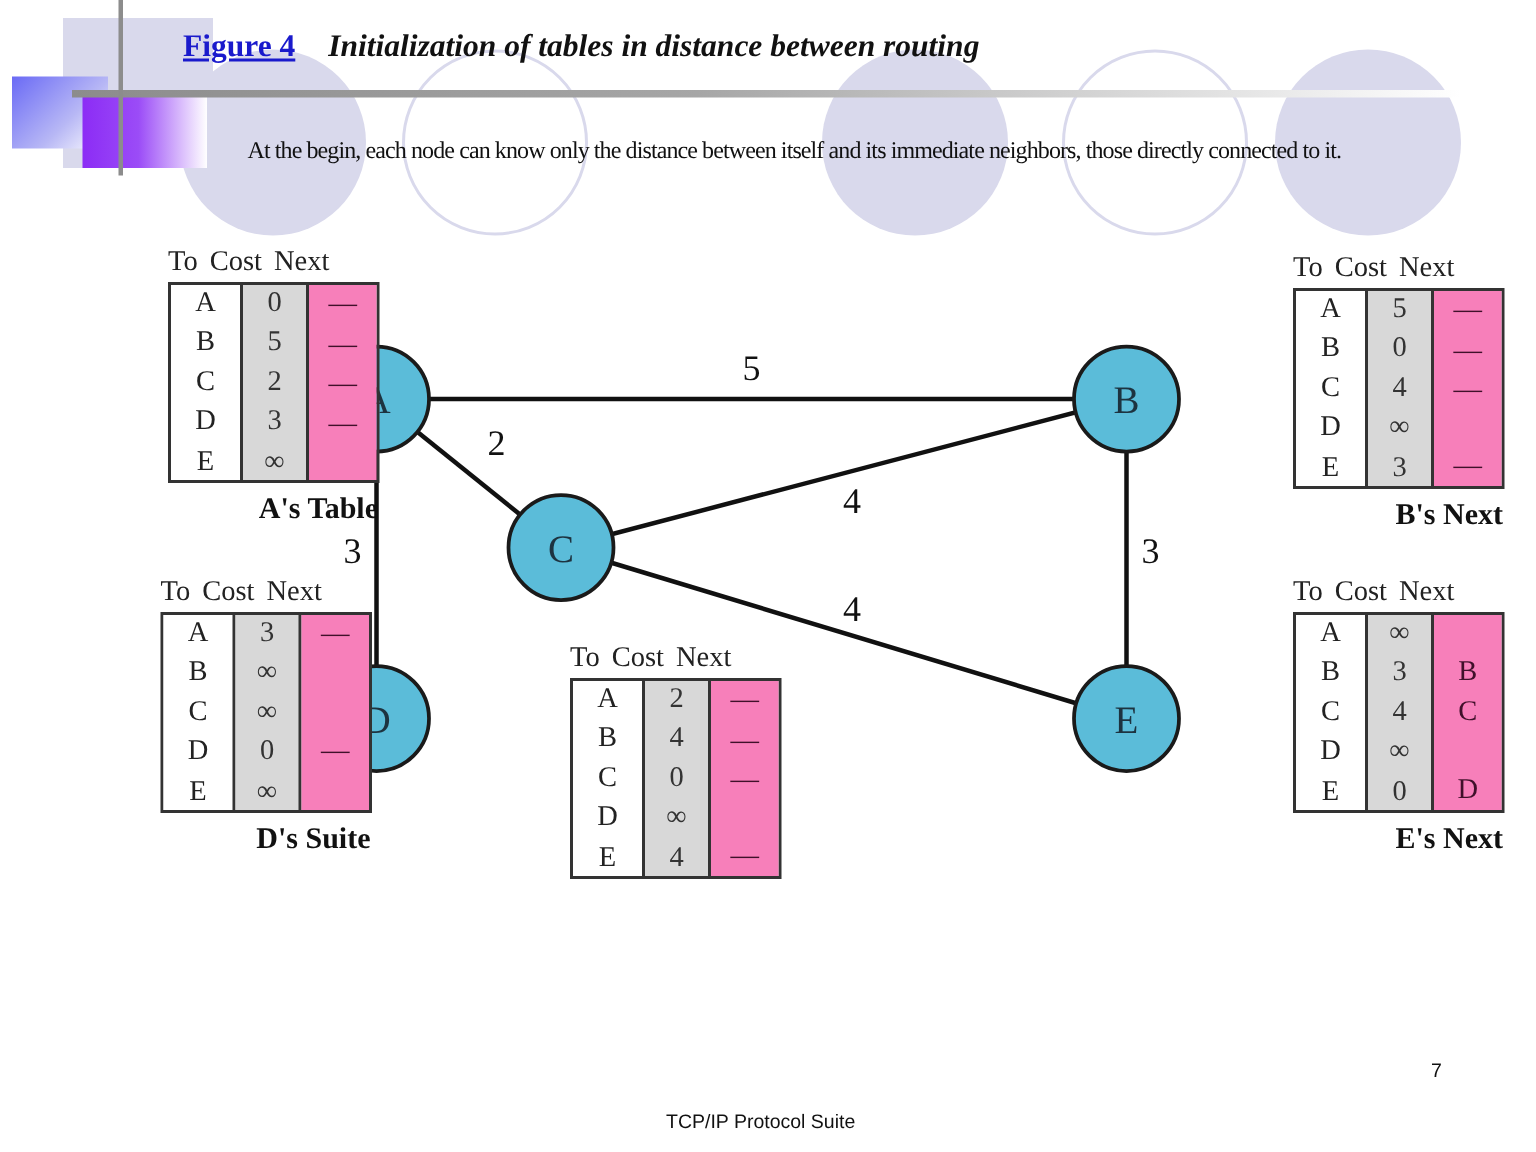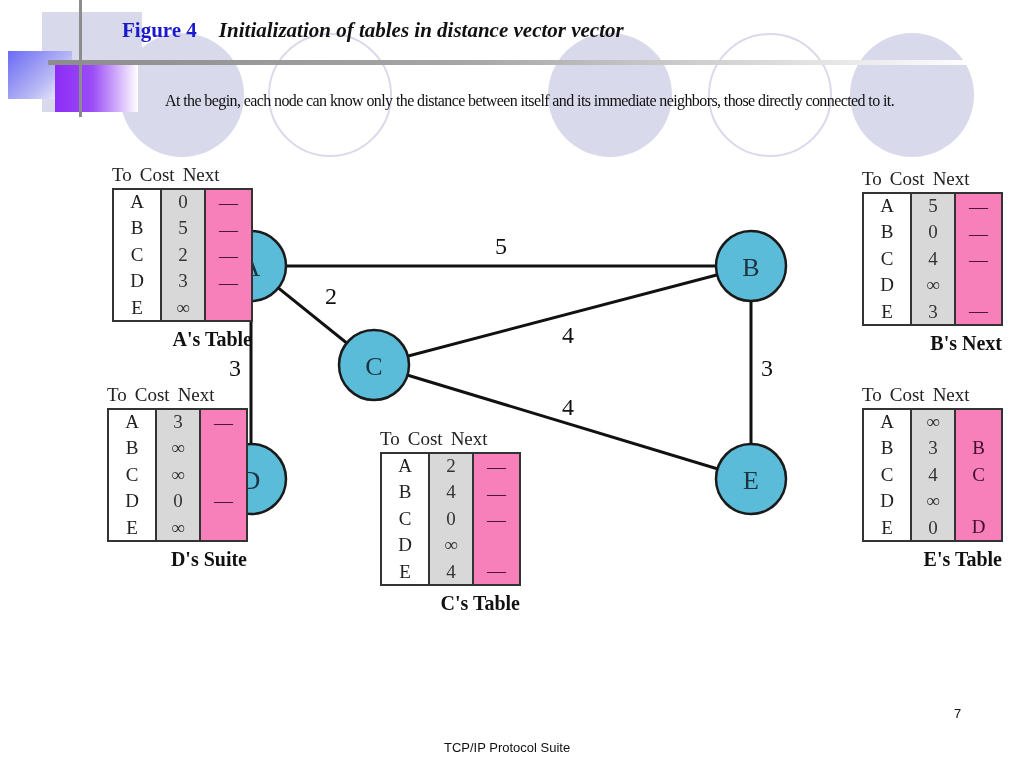--- a/index.html
+++ b/index.html
@@ -5,21 +5,21 @@
   html, body { margin:0; padding:0; }
   body { width:1024px; height:768px; position:relative; overflow:hidden; background:#ffffff; font-family:"Liberation Sans", sans-serif; }
   .circle-filled { position:absolute; border-radius:50%; background:#d9d9ec; }
   .circle-ring { position:absolute; border-radius:50%; border:2px solid #d9d9ec; box-sizing:border-box; }
   .hline { position:absolute; left:48px; top:60px; width:926px; height:5px; background:linear-gradient(to right,#8c8c8c 0%,#a6a6a6 45%,#e6e6e6 85%,#ffffff 100%); }
   .vline { position:absolute; left:79px; top:0; width:3px; height:117px; background:#8c8c8c; }
   .sq-light { position:absolute; left:42px; top:12px; width:100px; height:100px; background:#d9d9ec; }
   .sq-blue { position:absolute; left:8px; top:51px; width:64px; height:48px; background:linear-gradient(135deg,#6a6af5 0%,#b8b8f5 60%,#ffffff 100%); }
   .sq-purple { position:absolute; left:55px; top:64px; width:83px; height:48px; background:linear-gradient(to right,#8c2cf5 0%,#9b4cf7 45%,#ffffff 100%); }
   .title { position:absolute; left:122px; top:18px; font-family:"Liberation Serif", serif; font-size:21px; font-weight:bold; white-space:nowrap; }
-  .title .fig { color:#1a1acc; margin-right:22px; }
+  .title .fig { color:#1a1acc; margin-right:22px;text-decoration:underline; }
   .title .cap { color:#111; font-style:italic; }
   .subtitle { position:absolute; left:165px; top:86px; font-family:Liberation Serif, serif; font-size:16px; line-height:30px; color:#111; width:760px; letter-spacing:-0.6px; }
   .rtable { position:absolute; font-family:"Liberation Serif", serif; color:#222;padding-left:47px; }
   .rtable .hdr { font-size:19px; white-space:nowrap; height:26px; line-height:26px; }
   .rtable .hdr span { margin-right:8px; }
   .rtable .body { display:flex; border:2px solid #333; height:134px; box-sizing:border-box; }
   .rtable .col { display:flex; flex-direction:column; justify-content:center; align-items:center; font-size:19px; line-height:26.5px; box-sizing:border-box; }
   .rtable .col.to { width:48px; background:#fff; border-right:2px solid #333; }
   .rtable .col.cost { width:44px; background:#d8d8d8; border-right:2px solid #333; color:#333; }
   .rtable .col.next { width:45px; background:#f77fba; color:#40102a; }
@@ -37,21 +37,21 @@
 <div class="circle-filled" style="left:548px;top:33px;width:124px;height:124px;"></div>
 <div class="circle-ring" style="left:708px;top:33px;width:124px;height:124px;"></div>
 <div class="circle-filled" style="left:850px;top:33px;width:124px;height:124px;"></div>
 <div class="sq-light"></div>
 <div class="sq-blue"></div>
 <div class="sq-purple"></div>
 <div class="hline"></div>
 <div class="vline"></div>
 
 <div class="title">
-  <span class="fig">Figure 4</span><span class="cap">Initialization of tables in distance vector vector</span>
+  <span class="fig">Figure 4</span><span class="cap">Initialization of tables in distance between routing</span>
 </div>
 
 <div class="subtitle">At the begin, each node can know only the distance between itself and its immediate neighbors, those directly connected to it.</div>
 
 <svg class="graph" width="1024" height="768" viewBox="0 0 1024 768">
   <g id="edges">
       <line x1="251" y1="266" x2="751" y2="266" stroke="#111" stroke-width="3"></line>
       <line x1="251" y1="266" x2="374" y2="365" stroke="#111" stroke-width="3"></line>
       <line x1="251" y1="266" x2="251" y2="479" stroke="#111" stroke-width="3"></line>
       <line x1="374" y1="365" x2="751" y2="266" stroke="#111" stroke-width="3"></line>
@@ -189,21 +189,21 @@
         <div>0</div>
       </div>
       <div class="col next">
         <div></div>
         <div>B</div>
         <div>C</div>
         <div></div>
         <div>D</div>
       </div>
     </div>
-    <div class="cap">E's Table</div>
+    <div class="cap">E's Next</div>
   </div>
 <div class="rtable" style="left:333px;top:426px;">
     <div class="hdr"><span>To</span><span>Cost</span><span>Next</span></div>
     <div class="body">
       <div class="col to">
         <div>A</div>
         <div>B</div>
         <div>C</div>
         <div>D</div>
         <div>E</div>
@@ -216,17 +216,16 @@
         <div>4</div>
       </div>
       <div class="col next">
         <div>—</div>
         <div>—</div>
         <div>—</div>
         <div></div>
         <div>—</div>
       </div>
     </div>
-    <div class="cap">C's Table</div>
   </div>
 
 <div class="footer-left">TCP/IP Protocol Suite</div>
 <div class="footer-right">7</div>
 
 </body></html>

